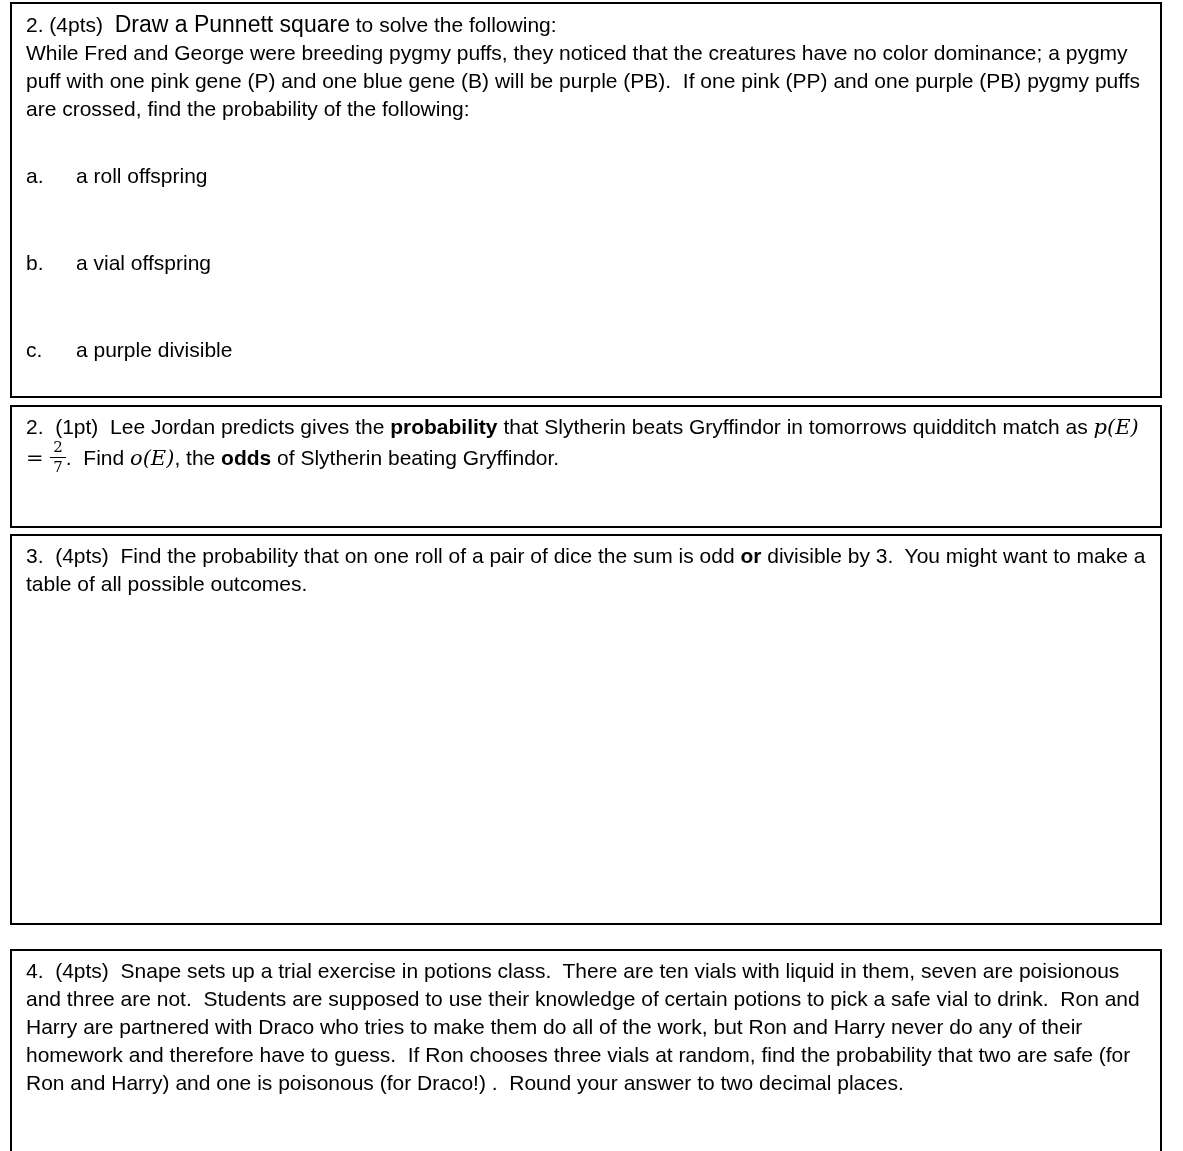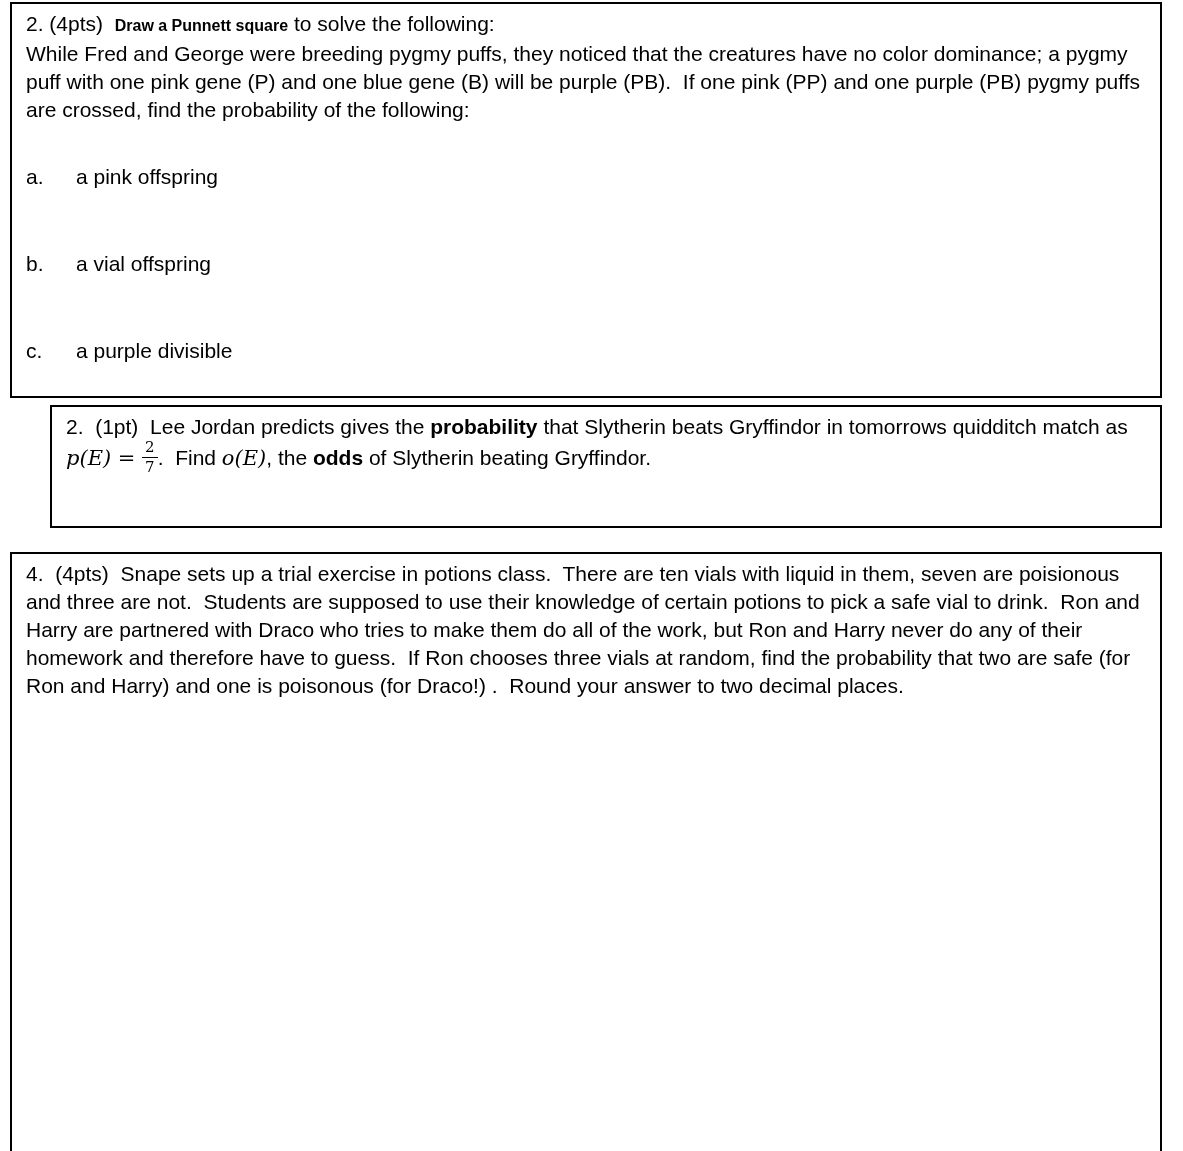--- a/index.html
+++ b/index.html
@@ -25,25 +25,25 @@
   .cell {
     border: 2px solid #000000;
     box-sizing: border-box;
     padding: 6px 14px 0 14px;
     font-size: 21px;
     line-height: 28px;
     background: #ffffff;
   }
   .cell p { margin: 0; white-space: pre-wrap; }
   .s1 { height: 396px; }
-  .s2 { height: 123px; margin-top: 7px; margin-left: 40px; }
+  .s2 { height: 123px; margin-top: 7px; }
   .s3 { height: 391px; margin-top: 6px; }
   .s4 { flex: 1 1 auto; margin-top: 24px; border-bottom: none; }
   .b { font-weight: bold; }
-  .q1-title { font-weight: bold; font-size: 16px; }
+  .q1-title { font-weight: normal; font-size: 23px; }
   .item { display: flex; }
   .item-a { margin-top: 39px; }
   .item-b { margin-top: 59px; }
   .item-c { margin-top: 59px; }
   .item-label { width: 50px; flex: 0 0 auto; }
   .math {
     font-family: "DejaVu Serif", serif;
     font-style: italic;
     font-size: 21px;
   }
@@ -72,34 +72,37 @@
 </head>
 <body>
 
 <div class="sheet">
 
   <div class="cell s1">
     <p><span>2. (4pts)  </span><span class="q1-title">Draw a Punnett square</span><span> to solve the following:</span></p>
     <p>While Fred and George were breeding pygmy puffs, they noticed that the creatures have no color dominance; a pygmy puff with one pink gene (P) and one blue gene (B) will be purple (PB).  If one pink (PP) and one purple (PB) pygmy puffs are crossed, find the probability of the following:</p>
     <div class="item item-a">
       <span class="item-label">a.</span>
-      <span>a pink offspring</span>
+      <span>a roll offspring</span>
     </div>
     <div class="item item-b">
       <span class="item-label">b.</span>
       <span>a vial offspring</span>
     </div>
     <div class="item item-c">
       <span class="item-label">c.</span>
       <span>a purple divisible</span>
     </div>
   </div>
 
   <div class="cell s2">
     <p><span>2.  (1pt)  Lee Jordan predicts gives the </span><span class="b">probability</span><span> that Slytherin beats Gryffindor in tomorrows quidditch match as </span><span class="math">p(E) = </span><span class="frac"><span class="num">2</span><span class="den">7</span></span><span>.  Find </span><span class="math">o(E)</span><span>, the </span><span class="b">odds</span><span> of Slytherin beating Gryffindor.</span></p>
   </div>
 
+  <div class="cell s3">
+    <p><span>3.  (4pts)  Find the probability that on one roll of a pair of dice the sum is odd </span><span class="b">or</span><span> divisible by 3.  You might want to make a table of all possible outcomes.</span></p>
+  </div>
 
   <div class="cell s4">
     <p>4.  (4pts)  Snape sets up a trial exercise in potions class.  There are ten vials with liquid in them, seven are poisionous and three are not.  Students are supposed to use their knowledge of certain potions to pick a safe vial to drink.  Ron and Harry are partnered with Draco who tries to make them do all of the work, but Ron and Harry never do any of their homework and therefore have to guess.  If Ron chooses three vials at random, find the probability that two are safe (for Ron and Harry) and one is poisonous (for Draco!) .  Round your answer to two decimal places.</p>
   </div>
 
 </div>
 
 </body></html>

